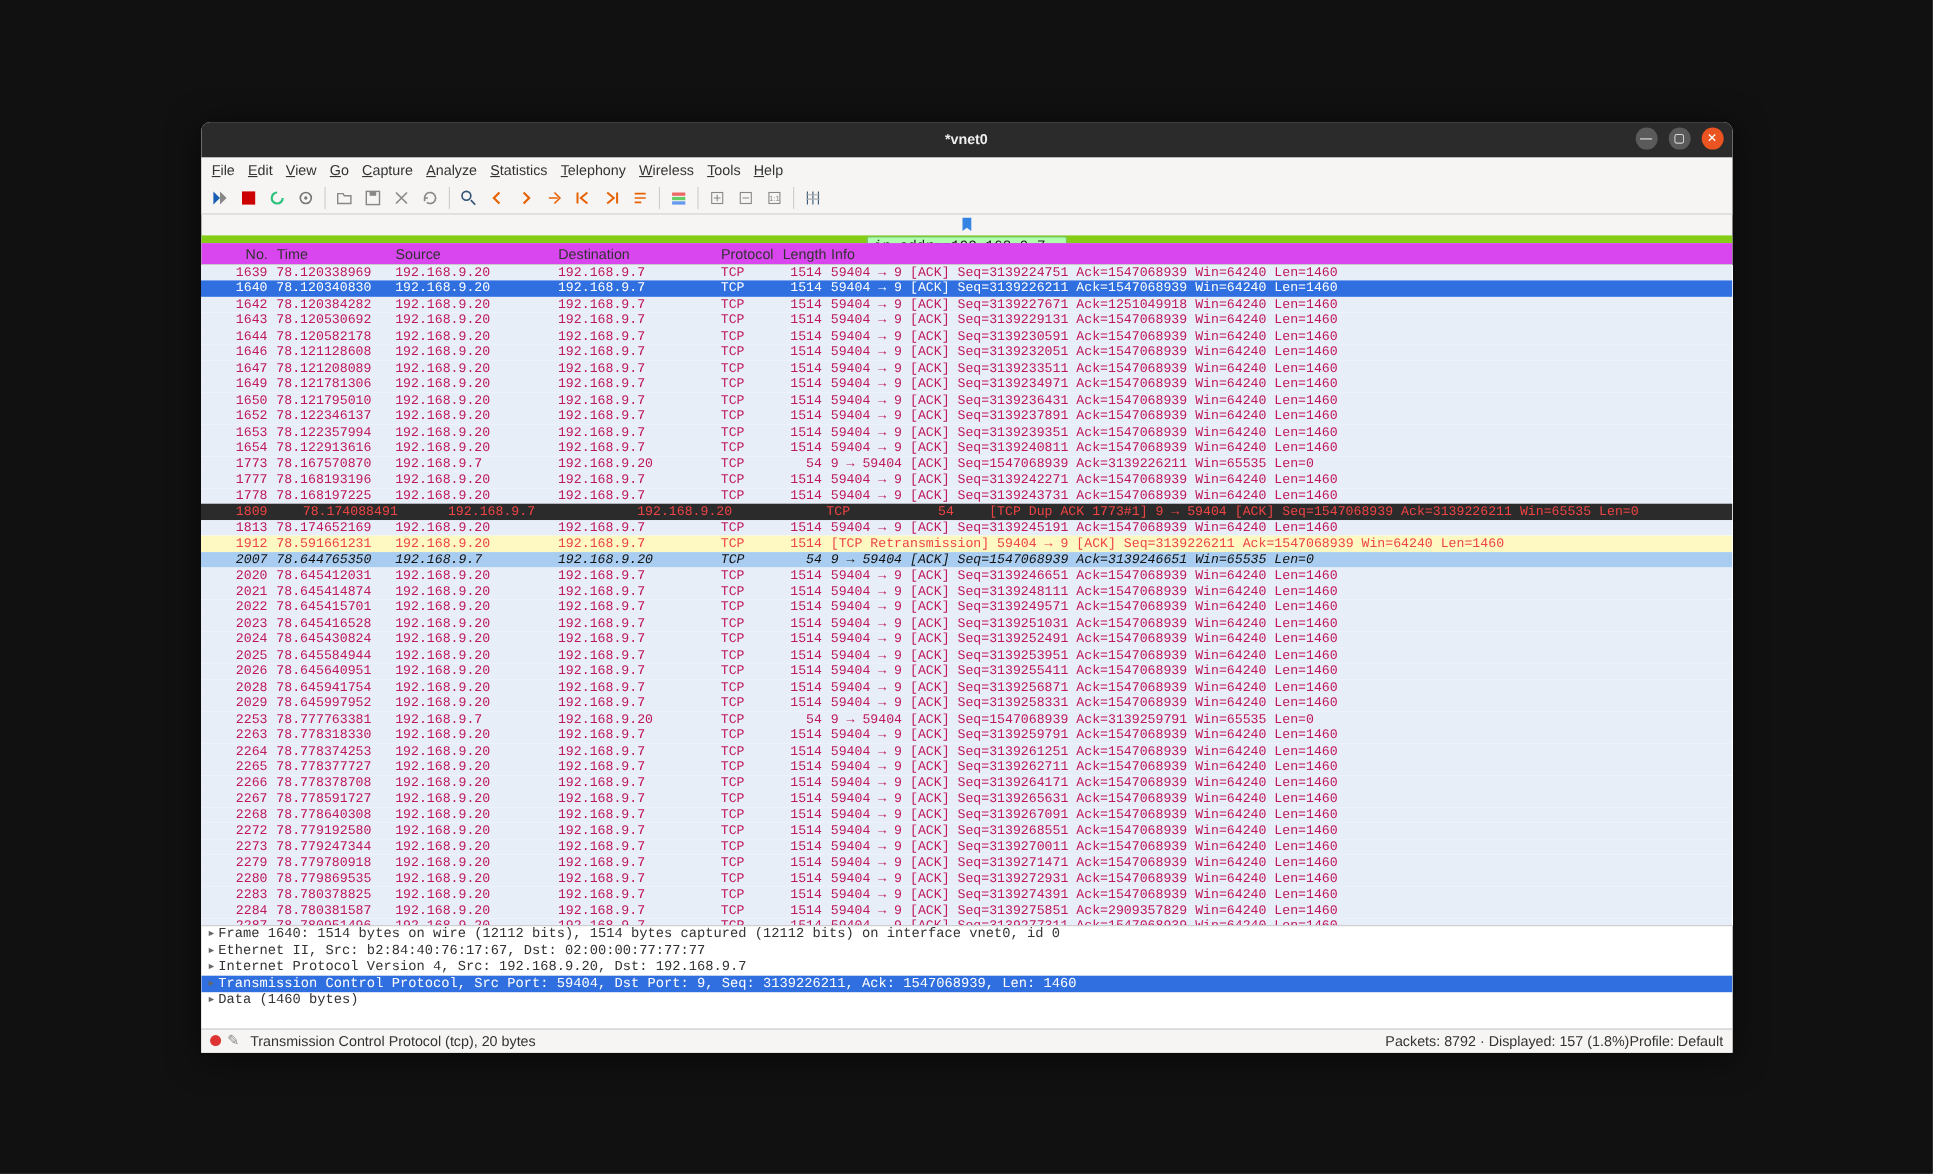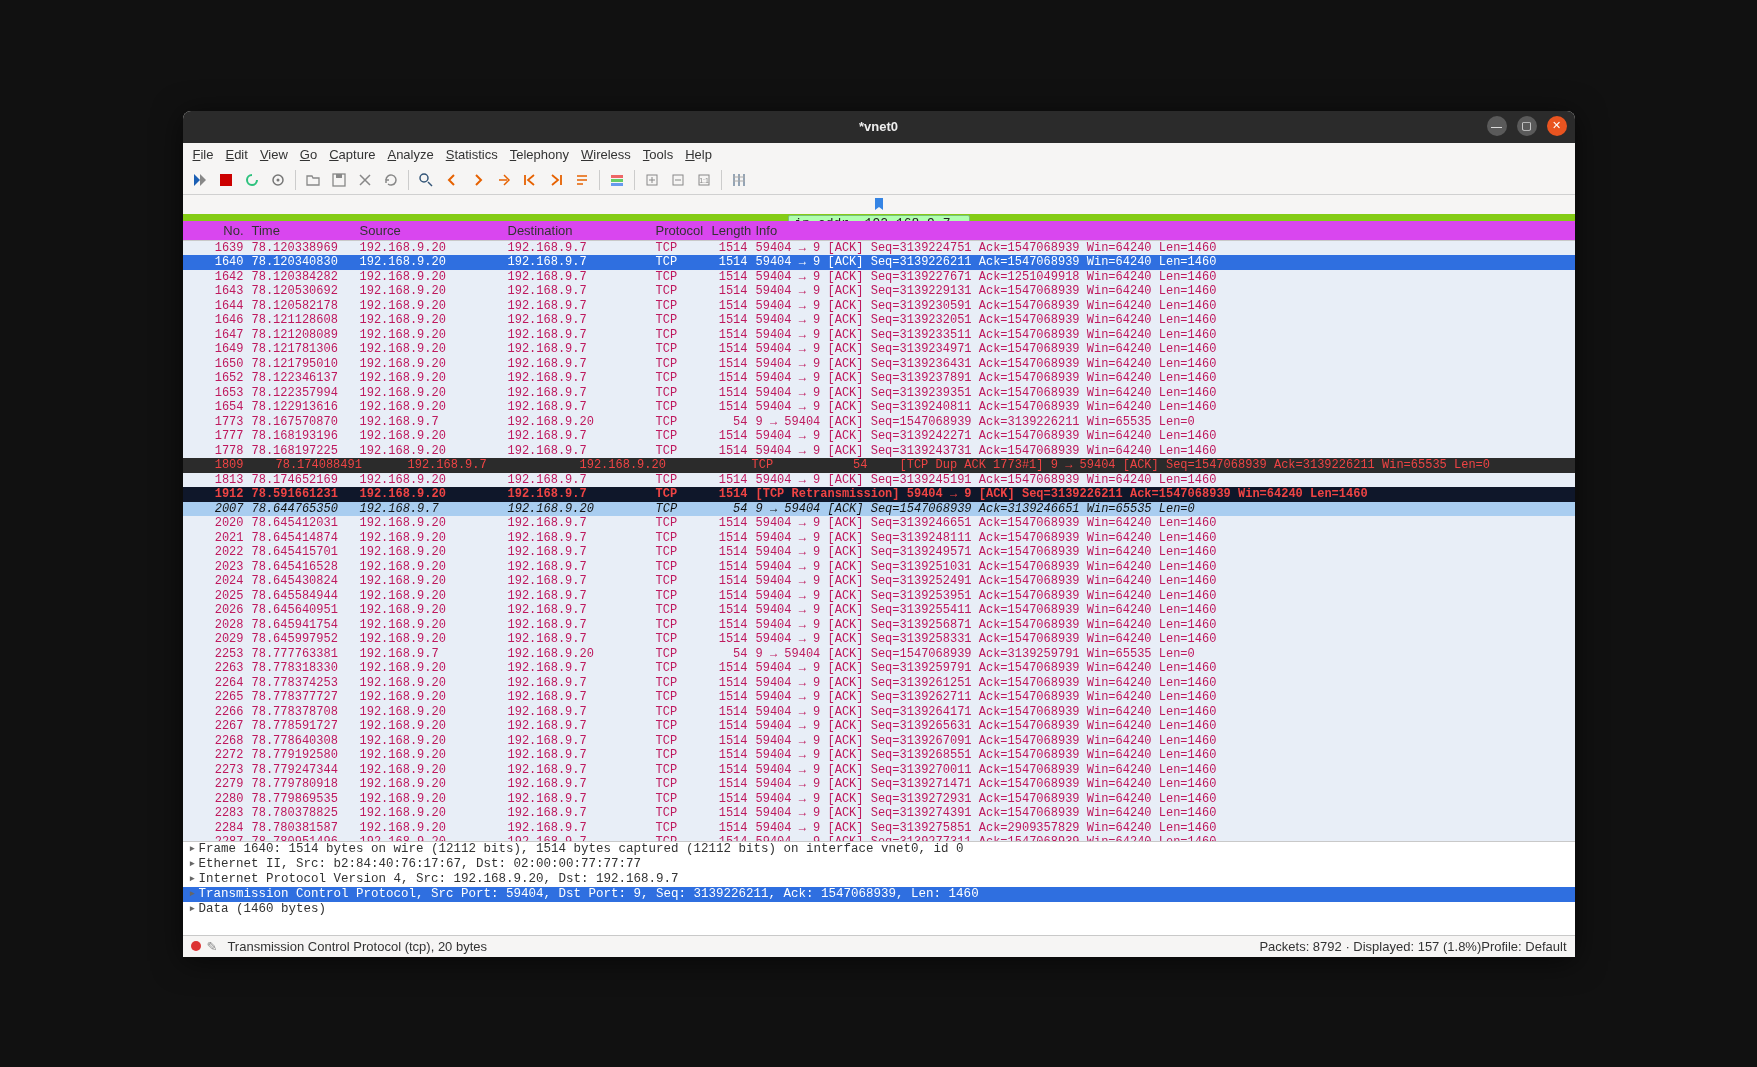--- a/index.html
+++ b/index.html
@@ -40,21 +40,21 @@
   .c-dst { width:148px;}
   .c-proto { width:56px;}
   .c-len { width:44px; text-align:right;}
   .c-info { flex:1;}
   .rows { flex:1; overflow-y:auto; font-family:"Liberation Mono","DejaVu Sans Mono",monospace; font-size:12px; line-height:14.5px; background:#fff; }
   .row { display:flex; height:14.5px; }
   .row.normal { background:#e8eef7; color:#be185d; }
   .row.selected { background:#2f6fe0; color:#fff; }
   .row.related { background:#a9cdf0; color:#111;font-style:italic; }
   .row.dup { background:#2b2b2b; color:#e44;gap:24px; }
-  .row.retrans { background:#0f172a; color:#e44;font-weight:bold; }
+  .row.retrans { background:#fef9c3; color:#e44; }
   
   .details { height:94px; border-top:1px solid #c9c9c9; background:#fff; font-family:"Liberation Mono","DejaVu Sans Mono",monospace; font-size:12.5px; line-height:15px; overflow:hidden; }
   .details .line { display:flex; align-items:center; padding-left:6px; }
   .details .tri { width:10px; display:inline-block; color:#666; }
   .details .sel { background:#2f6fe0; color:#fff; }
   
   .statusbar { height:22px; border-top:1px solid #c9c9c9; background:#f6f5f4; display:flex; align-items:center; font-size:13px; padding:0 8px; }
   .statusbar .led { width:10px;height:10px;border-radius:50%;background:#d33; margin-right:6px;}
   .statusbar .ic { margin-right:10px; color:#888; }
   .statusbar .left { flex:1; display:flex; align-items:center; }

